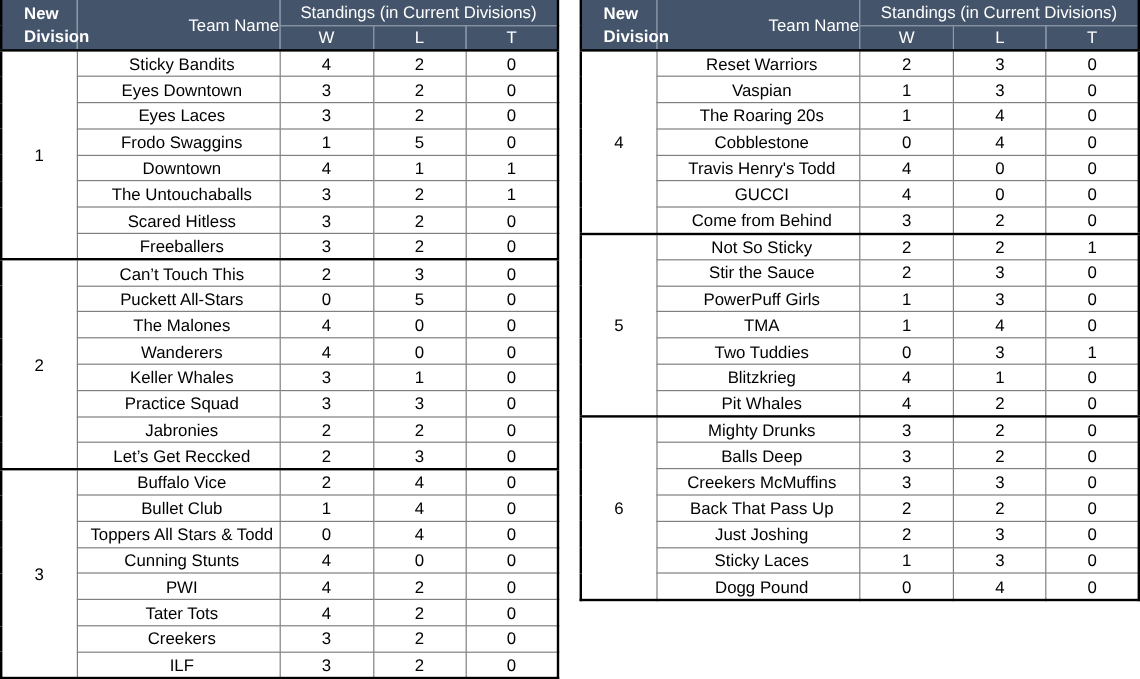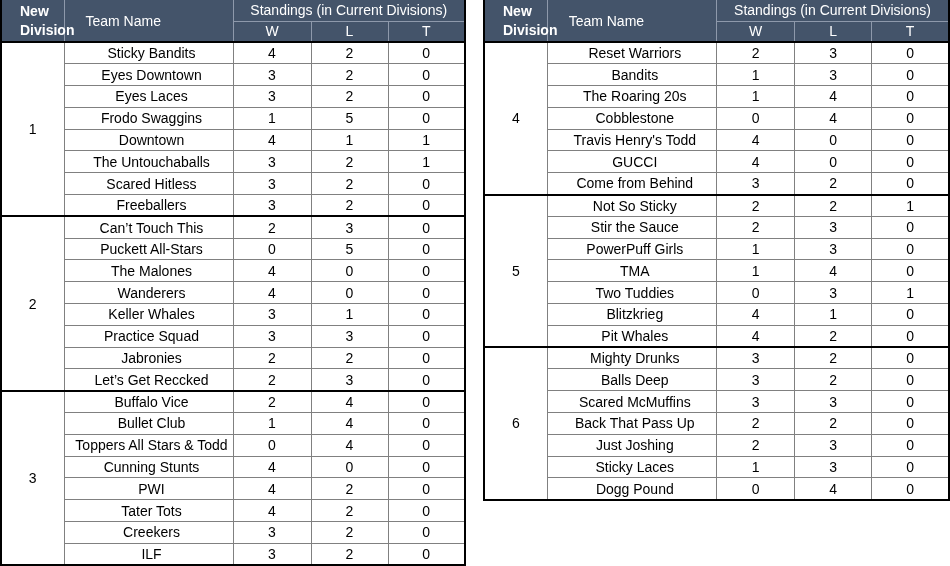--- a/index.html
+++ b/index.html
@@ -34,21 +34,21 @@
     color: #ffffff;
     font-weight: 400;
     font-size: 14px;
     border: 1px solid #8e99ab;
     padding: 0;
     text-align: center;
     vertical-align: middle;
   }
   thead tr:first-child th { border-top: none; }
   th.h-div  { line-height: 1.35; padding: 0 18px; font-weight: bold; }
-  th.h-team { text-align: left; padding-left: 21px; }
+  th.h-team { text-align: right; padding-left: 21px; }
   th.h-stand { border-top: 2px solid #ffffff; margin-top: 45px; }
 
   tbody { border-top: 2.5px solid #000; }
   tbody tr { height: 21.8px; }
   tbody td {
     border: 1px solid #808080;
     background: #ffffff;
     color: #000000;
     font-size: 14px;
     padding: 0;
@@ -261,21 +261,21 @@
         </thead>
         <tbody class="division-group">
           <tr class="team-row">
             <td class="td-div" rowspan="7">4</td>
             <td class="td-team">Reset Warriors</td>
             <td class="td-num">2</td>
             <td class="td-num">3</td>
             <td class="td-num">0</td>
           </tr>
           <tr class="team-row">
-            <td class="td-team">Bandits</td>
+            <td class="td-team">Vaspian</td>
             <td class="td-num">1</td>
             <td class="td-num">3</td>
             <td class="td-num">0</td>
           </tr>
           <tr class="team-row">
             <td class="td-team">The Roaring 20s</td>
             <td class="td-num">1</td>
             <td class="td-num">4</td>
             <td class="td-num">0</td>
           </tr>
@@ -357,21 +357,21 @@
             <td class="td-num">2</td>
             <td class="td-num">0</td>
           </tr>
           <tr class="team-row">
             <td class="td-team">Balls Deep</td>
             <td class="td-num">3</td>
             <td class="td-num">2</td>
             <td class="td-num">0</td>
           </tr>
           <tr class="team-row">
-            <td class="td-team">Scared McMuffins</td>
+            <td class="td-team">Creekers McMuffins</td>
             <td class="td-num">3</td>
             <td class="td-num">3</td>
             <td class="td-num">0</td>
           </tr>
           <tr class="team-row">
             <td class="td-team">Back That Pass Up</td>
             <td class="td-num">2</td>
             <td class="td-num">2</td>
             <td class="td-num">0</td>
           </tr>

